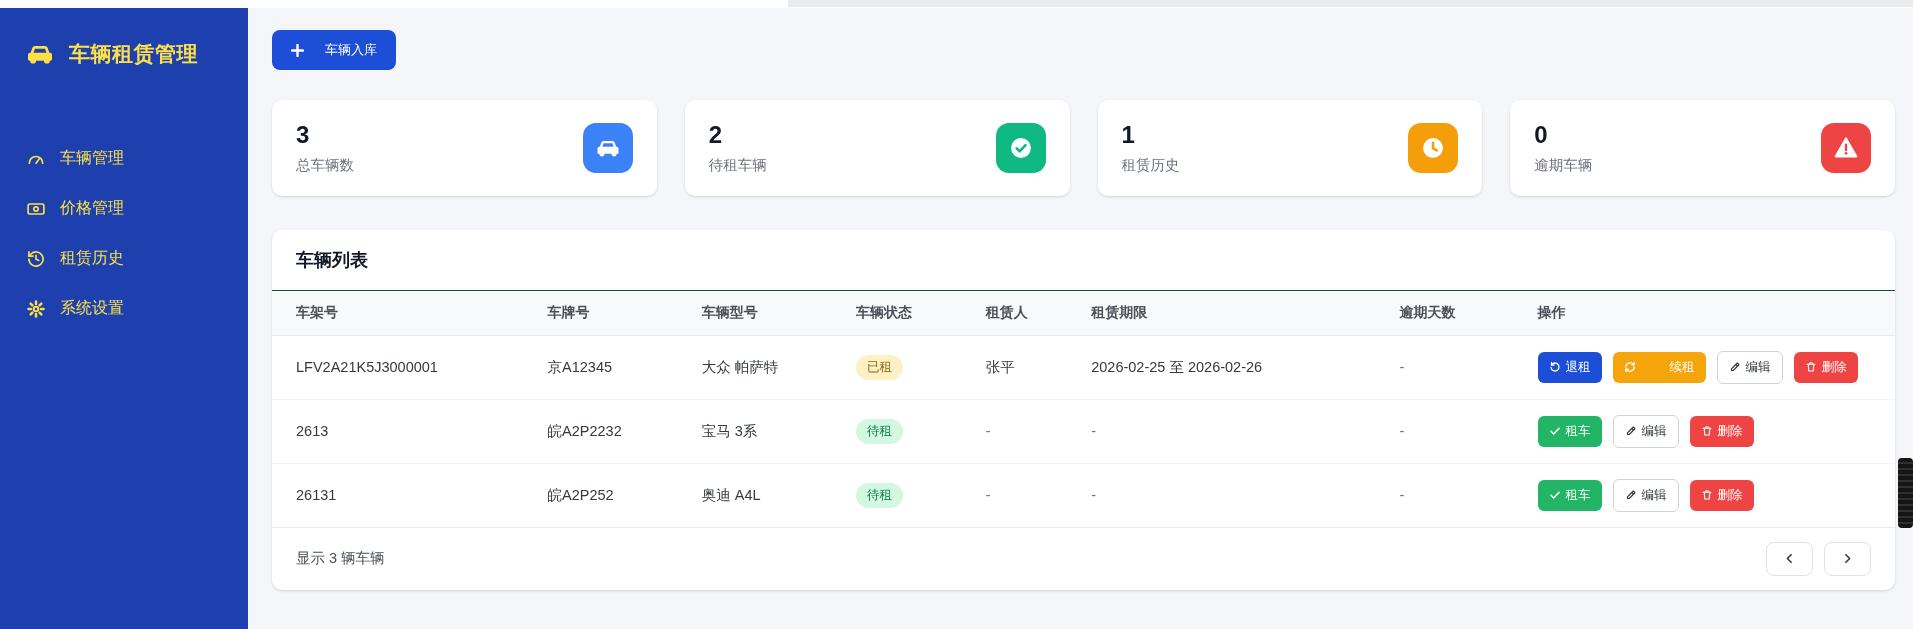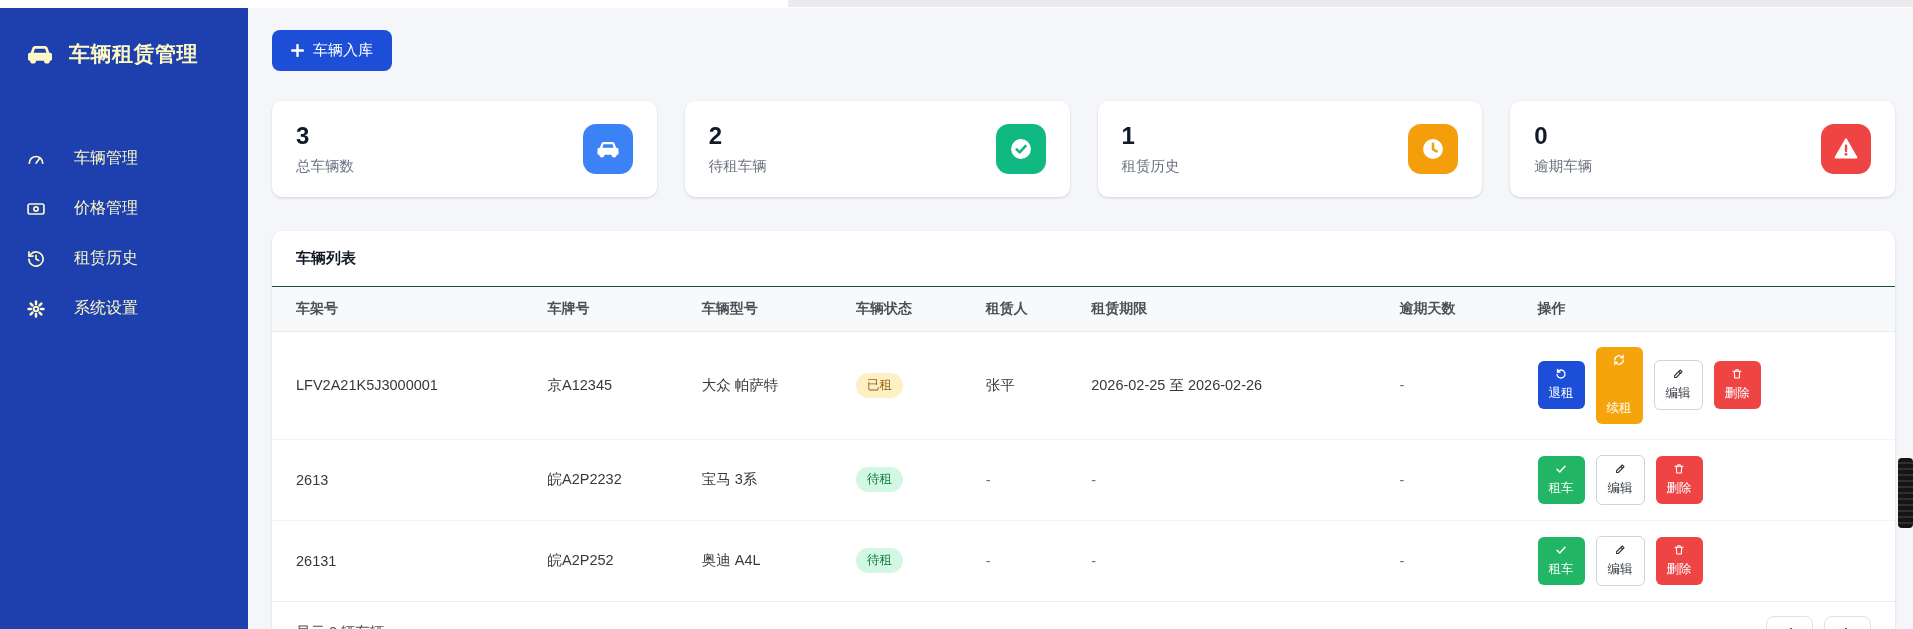--- a/index.html
+++ b/index.html
@@ -9,76 +9,76 @@
     background:#ffffff;
     font-family:"Liberation Sans","DejaVu Sans",sans-serif;
   }
   
   .top-strip { height:8px; background:#ffffff; position:relative; }
   .top-strip .seg { position:absolute; top:0; left:788px; right:0; height:7px; background:#ebebeb; }
 
   .app { display:flex; height:621px; width:100%; }
 
   
-  .sidebar { width:248px; flex-shrink:0; background:#1e40af; color:#fef9c3; padding-top:22px; }
+  .sidebar { width:248px; flex-shrink:0; background:#1e40af; color:#fde047; padding-top:22px; }
   .brand { display:flex; align-items:center; gap:13px; padding:8px 24px 0; font-size:21px; font-weight:bold; letter-spacing:.5px; }
   .brand svg { width:32px; height:32px; flex-shrink:0; }
   .menu { margin-top:66px; display:flex; flex-direction:column; gap:5px; }
-  .menu-item { display:flex; align-items:center; gap:28px; padding:12px 26px; font-size:16px; cursor:pointer; }
+  .menu-item { display:flex; align-items:center; gap:14px; padding:12px 26px; font-size:16px; cursor:pointer; }
   .menu-item svg { width:20px; height:20px; flex-shrink:0; }
 
   
   .main { flex:1; background:#f4f6f9; padding:22px 18px 0 24px; position:relative; overflow:hidden; }
 
   .topbar { display:flex; align-items:flex-start; justify-content:space-between; margin-bottom:30px; }
   .search-wrap { position:relative; width:680px; }
   .search-input { width:100%; height:44px; border:1px solid #ced4da; border-radius:8px; background:#fff;
     padding:0 14px 0 42px; font-size:15px; color:#333; outline:none; font-family:inherit; }
   .search-input::placeholder { color:#9aa3af; }
   .search-icon { position:absolute; left:13px; top:50%; transform:translateY(-50%); color:#8a93a0; display:flex; }
-  .btn-add { display:inline-flex; align-items:center; gap:9px; background:#1d4ed8; color:#fff; border:none;
-    border-radius:8px; padding:11px 19px; font-size:15px; cursor:pointer; font-family:inherit; }
+  .btn-add { display:inline-flex; align-items:center; gap:21px; background:#1d4ed8; color:#fff; border:none;
+    border-radius:8px; padding:11px 19px; font-size:13px; cursor:pointer; font-family:inherit; }
 
   
   .stats { display:flex; gap:28px; margin-bottom:34px; }
   .stat-card { flex:1; background:#fff; border-radius:10px; padding:21px 24px;
     box-shadow:0 1px 2px rgba(16,24,40,.05), 0 1px 3px rgba(16,24,40,.1);
     display:flex; align-items:center; justify-content:space-between; }
   .stat-value { font-size:24px; font-weight:700; color:#111827; line-height:1.15; }
   .stat-label { font-size:14.5px; color:#6b7280; margin-top:7px; }
   .stat-icon { width:50px; height:50px; border-radius:13px; display:flex; align-items:center; justify-content:center; color:#fff; flex-shrink:0; }
   .stat-icon svg { width:28px; height:28px; }
   .stat-icon.blue  { background:#3b82f6; }
   .stat-icon.green { background:#10b981; }
   .stat-icon.amber { background:#f59e0b; }
   .stat-icon.red   { background:#ef4444; }
 
   
   .panel { background:#fff; border-radius:10px; box-shadow:0 1px 2px rgba(16,24,40,.05), 0 1px 3px rgba(16,24,40,.1); overflow:hidden; }
   .panel-head { display:flex; align-items:center; justify-content:space-between; padding:18px 24px; }
-  .panel-title { font-size:15px; font-weight:700; color:#111827; }
+  .panel-title { font-size:18px; font-weight:700; color:#111827; }
   .panel-actions { display:flex; gap:10px; }
   .btn-outline { display:inline-flex; align-items:center; gap:8px; background:#fff; border:1px solid #dee2e6;
     border-radius:8px; padding:9px 15px; font-size:14px; color:#495057; cursor:pointer; font-family:inherit; }
   .btn-outline svg { width:14px; height:14px; }
 
   table { width:100%; border-collapse:collapse; table-layout:fixed; }
   thead th { background:#f8f9fa; border-top:1px solid #14532d; border-bottom:1px solid #e9ecef;
     text-align:left; padding:13px 24px; font-size:14px; font-weight:600; color:#495057; }
   tbody tr { border-top:1px solid #f1f3f5; }
   tbody tr:first-child { border-top:none; }
   tbody td { padding:15px 24px; font-size:14.5px; color:#343a40; vertical-align:middle; white-space:nowrap; }
   td.muted { color:#6b7280; }
 
   .badge { display:inline-block; padding:4px 11px; border-radius:999px; font-size:12.5px; }
   .badge.rented    { background:#fdf0c5; color:#92640e; }
   .badge.available { background:#d2f7e2; color:#117a46; }
 
   .abtn { display:inline-flex; align-items:center; gap:5px; border:none; border-radius:6px;
-    padding:7px 11px; font-size:12.5px; color:#fff; cursor:pointer; margin-right:7px; font-family:inherit; vertical-align:middle;flex-direction:column; }
+    padding:7px 11px; font-size:12.5px; color:#fff; cursor:pointer; margin-right:7px; font-family:inherit; vertical-align:middle; }
   .abtn svg { width:12px; height:12px; }
   .abtn.primary { background:#1d4ed8; }
   .abtn.warning { background:#f5a50b;gap:34px; }
   .abtn.success { background:#22b566; }
   .abtn.danger  { background:#ef4444; }
   .abtn.outline { background:#fff; border:1px solid #ced4da; color:#343a40; }
 
   .panel-foot { display:flex; align-items:center; justify-content:space-between; padding:14px 24px; border-top:1px solid #e9ecef; }
   .foot-text { font-size:14.5px; color:#495057; }
   .pager { display:flex; gap:11px; }

